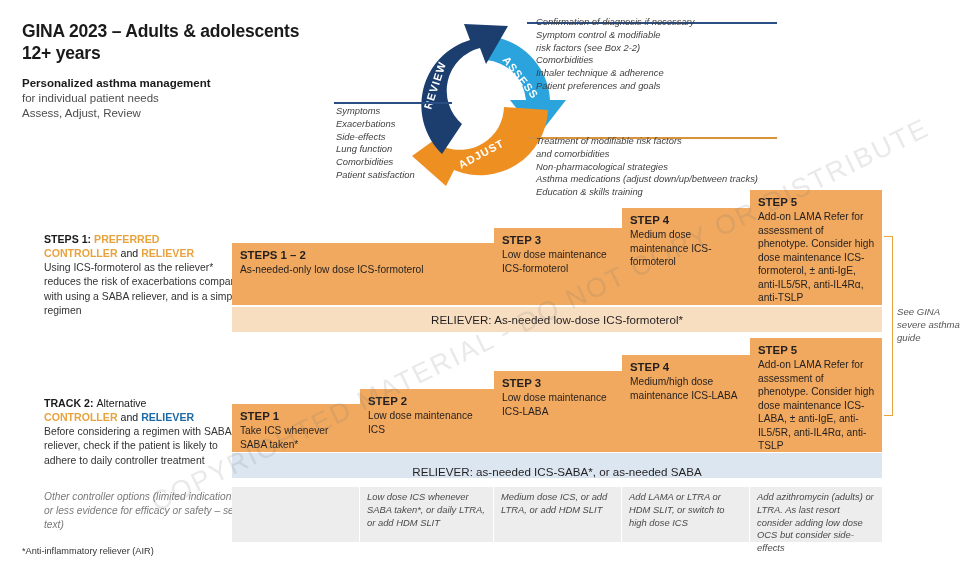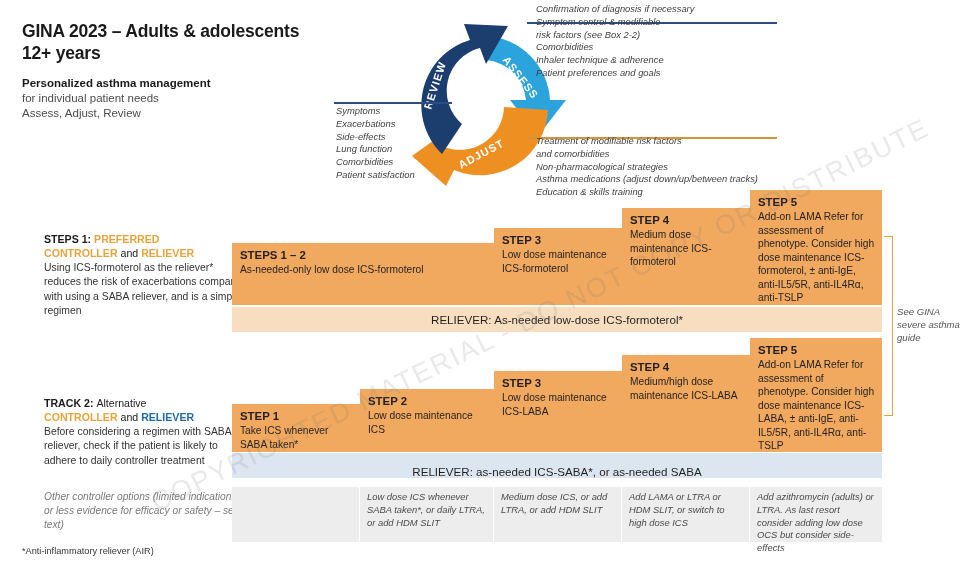--- a/index.html
+++ b/index.html
@@ -15,21 +15,21 @@
   #title-block { position:absolute; left:22px; top:20px; width:320px; }
   .main-title { font-size:17.5px; font-weight:bold; color:#1a1a1a; line-height:1.28; letter-spacing:-0.2px;}
   .sub-title  { font-size:11.5px; font-weight:bold; color:#1a1a1a; margin-top:11px; line-height:1.3;}
   .sub-line   { font-size:11.5px; color:#4d4d4d; line-height:1.33;}
 
   
   #cycle-wrap { position:absolute; left:398px; top:14px; width:180px; height:180px; }
   #cycle-wrap svg { display:block; }
 
   .cyc-text { position:absolute; font-size:9.4px; font-style:italic; color:#3f3f3f; line-height:1.36; white-space:nowrap;}
-  #assess-text  { left:536px; top:3px; }
+  #assess-text  { left:536px; top:16px; }
   #adjust-text  { left:536px; top:135px; }
   #review-text  { left:336px; top:105px; }
 
   .rule { position:absolute; height:1.5px; }
   #rule-assess { left:527px; top:22px; width:250px; background:#2a4d86; }
   #rule-adjust { left:527px; top:137px; width:250px; background:#d9923a; }
   #rule-review { left:334px; top:102px; width:118px; background:#2a4d86; }
 
   
   .track-label { position:absolute; width:205px; }

